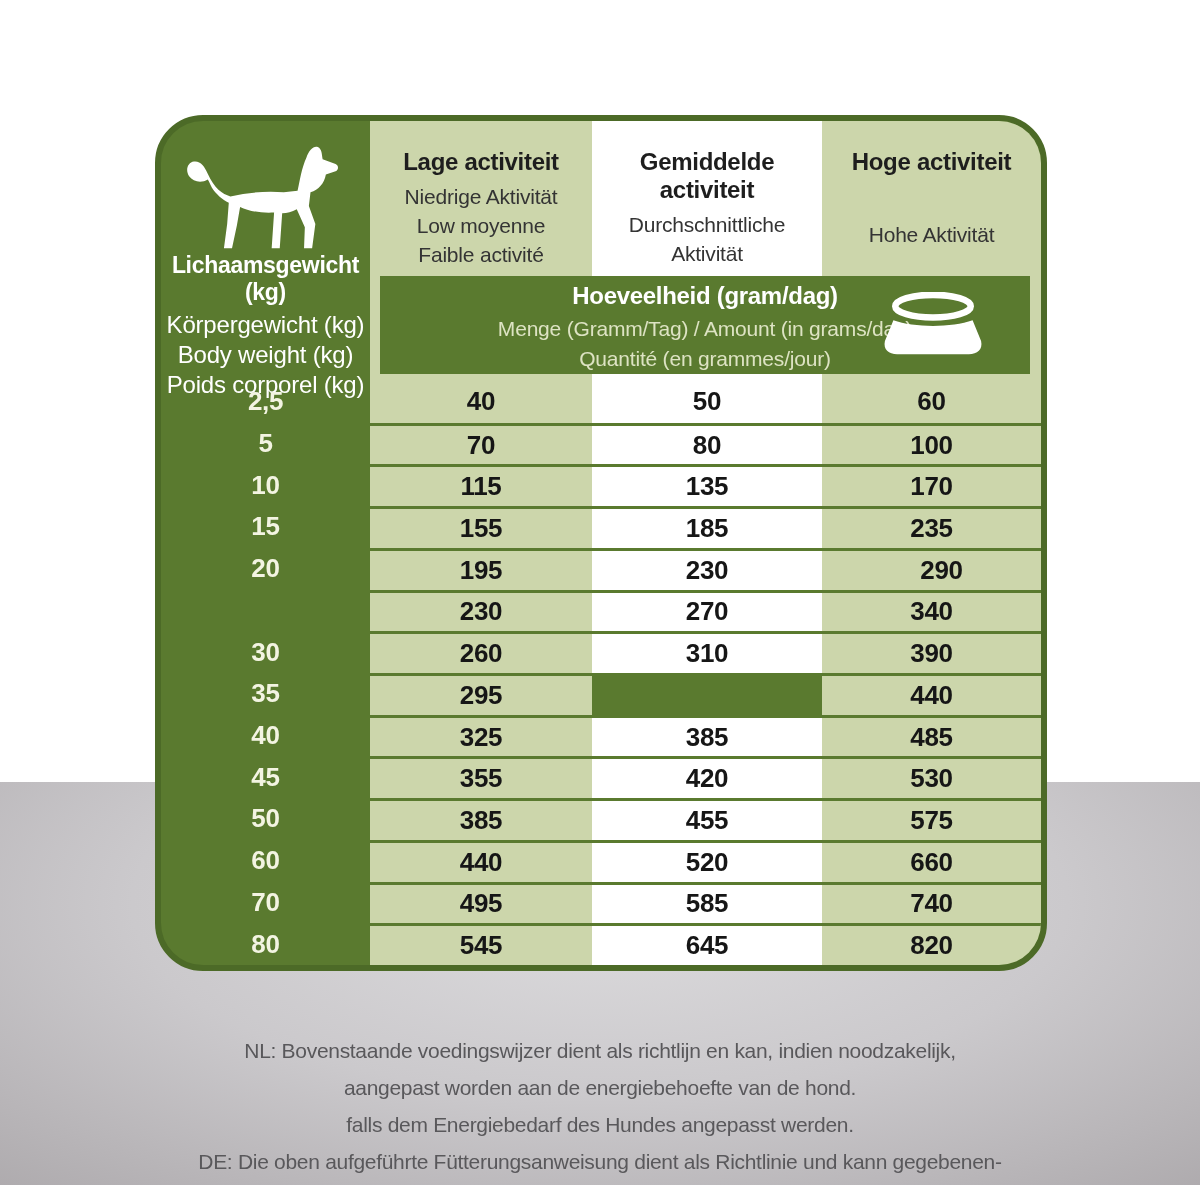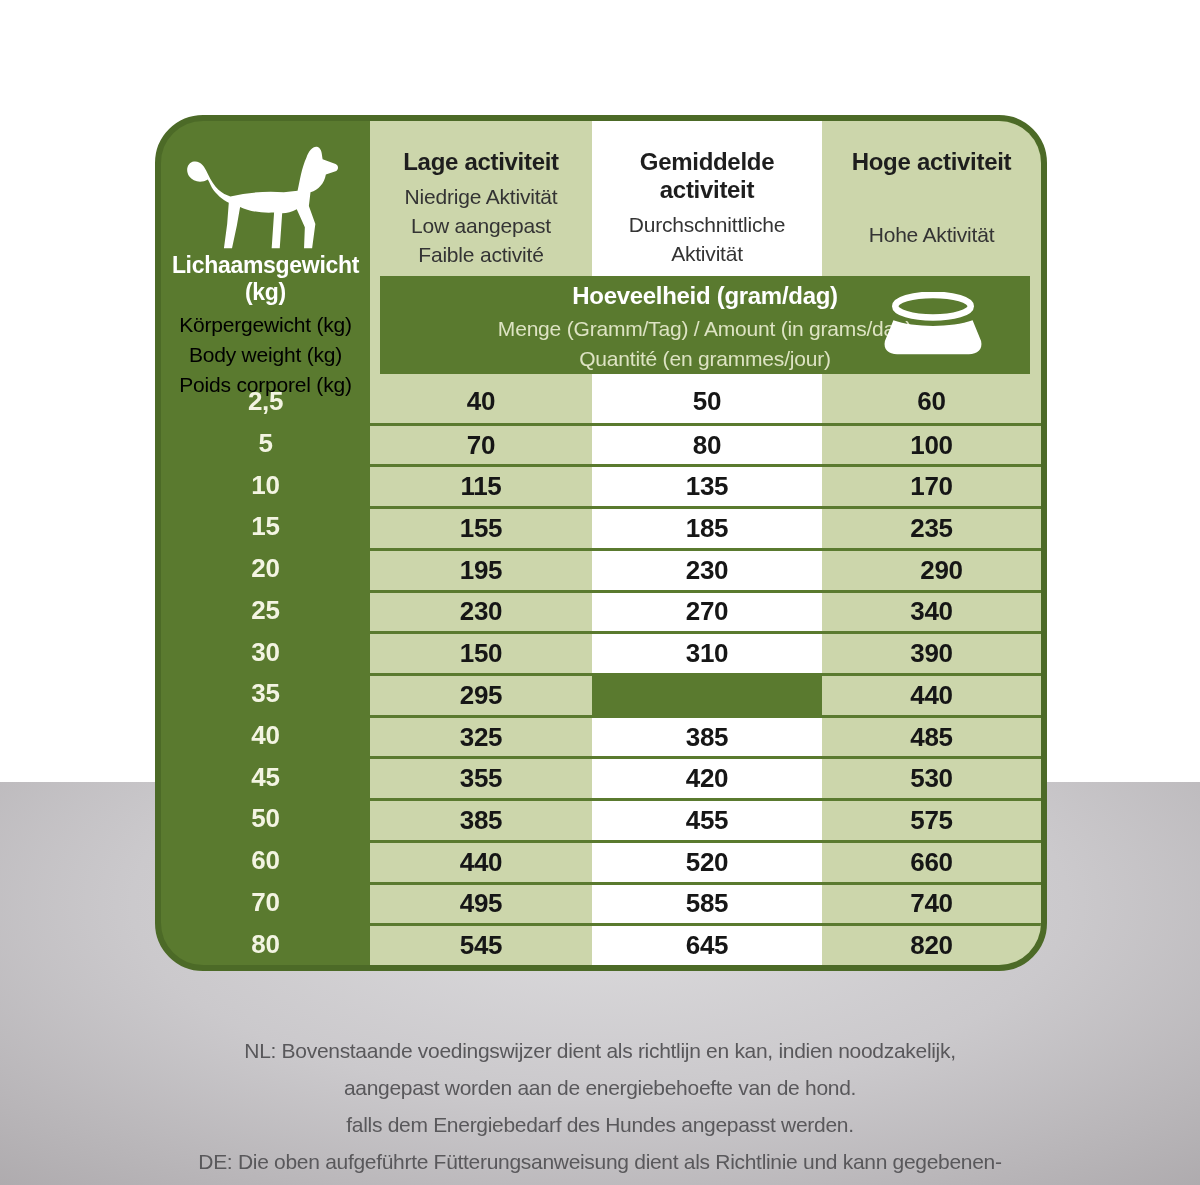--- a/index.html
+++ b/index.html
@@ -39,21 +39,21 @@
   .h-title{font-weight:bold;font-size:24px;color:#1e1e1e;margin-bottom:6px;letter-spacing:-0.3px;}
   .h-sub{font-size:21px;color:#343434;line-height:29px;letter-spacing:-0.2px;}
   
   .dog-cell{display:flex;align-items:flex-start;justify-content:center;padding-top:20px;box-sizing:border-box;}
   
   .wlabel{
     display:flex;flex-direction:column;align-items:center;justify-content:center;
     text-align:center;
   }
   .wl-title{font-weight:bold;font-size:23px;color:#ffffff;margin-bottom:4px;letter-spacing:-0.3px;}
-  .wl-sub{font-size:21px;color:#000000;line-height:30px;letter-spacing:-0.2px;}
+  .wl-sub{font-size:24px;color:#ffffff;line-height:30px;letter-spacing:-0.2px;}
   
   .band-row{
     position:relative;
     background:linear-gradient(90deg,#ccd6ab 0px,#ccd6ab 222px,#ffffff 222px,#ffffff 452px,#ccd6ab 452px);
   }
   .band{
     position:absolute;left:10px;right:11px;top:5px;bottom:7px;
     background:#5a7a2f;
     display:flex;flex-direction:column;align-items:center;justify-content:flex-end;
     text-align:center;
@@ -86,21 +86,21 @@
         C182,52 175,60 165,63 L163,80 L171,102 L167,132 L157,132 L158,106 L148,84
         C142,87 136,89 130,89 L127,132 L117,132 L120,88
         C103,89 88,86 78,81 L74,104 L68,132 L58,132 L62,102 L64,76
         C56,72 48,65 43,57 C41,53 40,50 38,47 Z"></path>
     </svg>
   </div>
 
   <div class="hcell col-lg" style="grid-area:1 / 2;">
     <div class="h-title">Lage activiteit</div>
     <div class="h-sub">Niedrige Aktivität</div>
-    <div class="h-sub">Low aangepast</div>
+    <div class="h-sub">Low moyenne</div>
     <div class="h-sub">Faible activité</div>
   </div>
   <div class="hcell col-wh" style="grid-area:1 / 3;">
     <div class="h-title">Gemiddelde activiteit</div>
     <div class="h-sub">Durchschnittliche Aktivität</div>
     <div class="h-sub">Moderate activity</div>
     <div class="h-sub">Activité moyenne</div>
   </div>
   <div class="hcell col-lg" style="grid-area:1 / 4;gap:38px;">
     <div class="h-title">Hoge activiteit</div>
@@ -141,26 +141,25 @@
     <div class="cell num col-wh sep" style="grid-area: 5 / 3;">135</div>
     <div class="cell num col-lg sep" style="grid-area: 5 / 4;">170</div>
     <div class="cell weight" style="grid-area: 6 / 1;">15</div>
     <div class="cell num col-lg sep" style="grid-area: 6 / 2;">155</div>
     <div class="cell num col-wh sep" style="grid-area: 6 / 3;">185</div>
     <div class="cell num col-lg sep" style="grid-area: 6 / 4;">235</div>
     <div class="cell weight" style="grid-area: 7 / 1;">20</div>
     <div class="cell num col-lg sep" style="grid-area: 7 / 2;">195</div>
     <div class="cell num col-wh sep" style="grid-area: 7 / 3;">230</div>
     <div class="cell num col-lg sep" style="grid-area: 7 / 4; padding-left: 20px;">290</div>
-    <div class="cell weight" style="grid-area: 8 / 1;">25</div>
     <div class="cell num col-lg sep" style="grid-area: 8 / 2;">230</div>
     <div class="cell num col-wh sep" style="grid-area: 8 / 3;">270</div>
     <div class="cell num col-lg sep" style="grid-area: 8 / 4;">340</div>
     <div class="cell weight" style="grid-area: 9 / 1;">30</div>
-    <div class="cell num col-lg sep" style="grid-area: 9 / 2;">150</div>
+    <div class="cell num col-lg sep" style="grid-area: 9 / 2;">260</div>
     <div class="cell num col-wh sep" style="grid-area: 9 / 3;">310</div>
     <div class="cell num col-lg sep" style="grid-area: 9 / 4;">390</div>
     <div class="cell weight" style="grid-area: 10 / 1;">35</div>
     <div class="cell num col-lg sep" style="grid-area: 10 / 2;">295</div>
     <div class="cell num col-lg sep" style="grid-area: 10 / 4;">440</div>
     <div class="cell weight" style="grid-area: 11 / 1;">40</div>
     <div class="cell num col-lg sep" style="grid-area: 11 / 2;">325</div>
     <div class="cell num col-wh sep" style="grid-area: 11 / 3;">385</div>
     <div class="cell num col-lg sep" style="grid-area: 11 / 4;">485</div>
     <div class="cell weight" style="grid-area: 12 / 1;">45</div>

